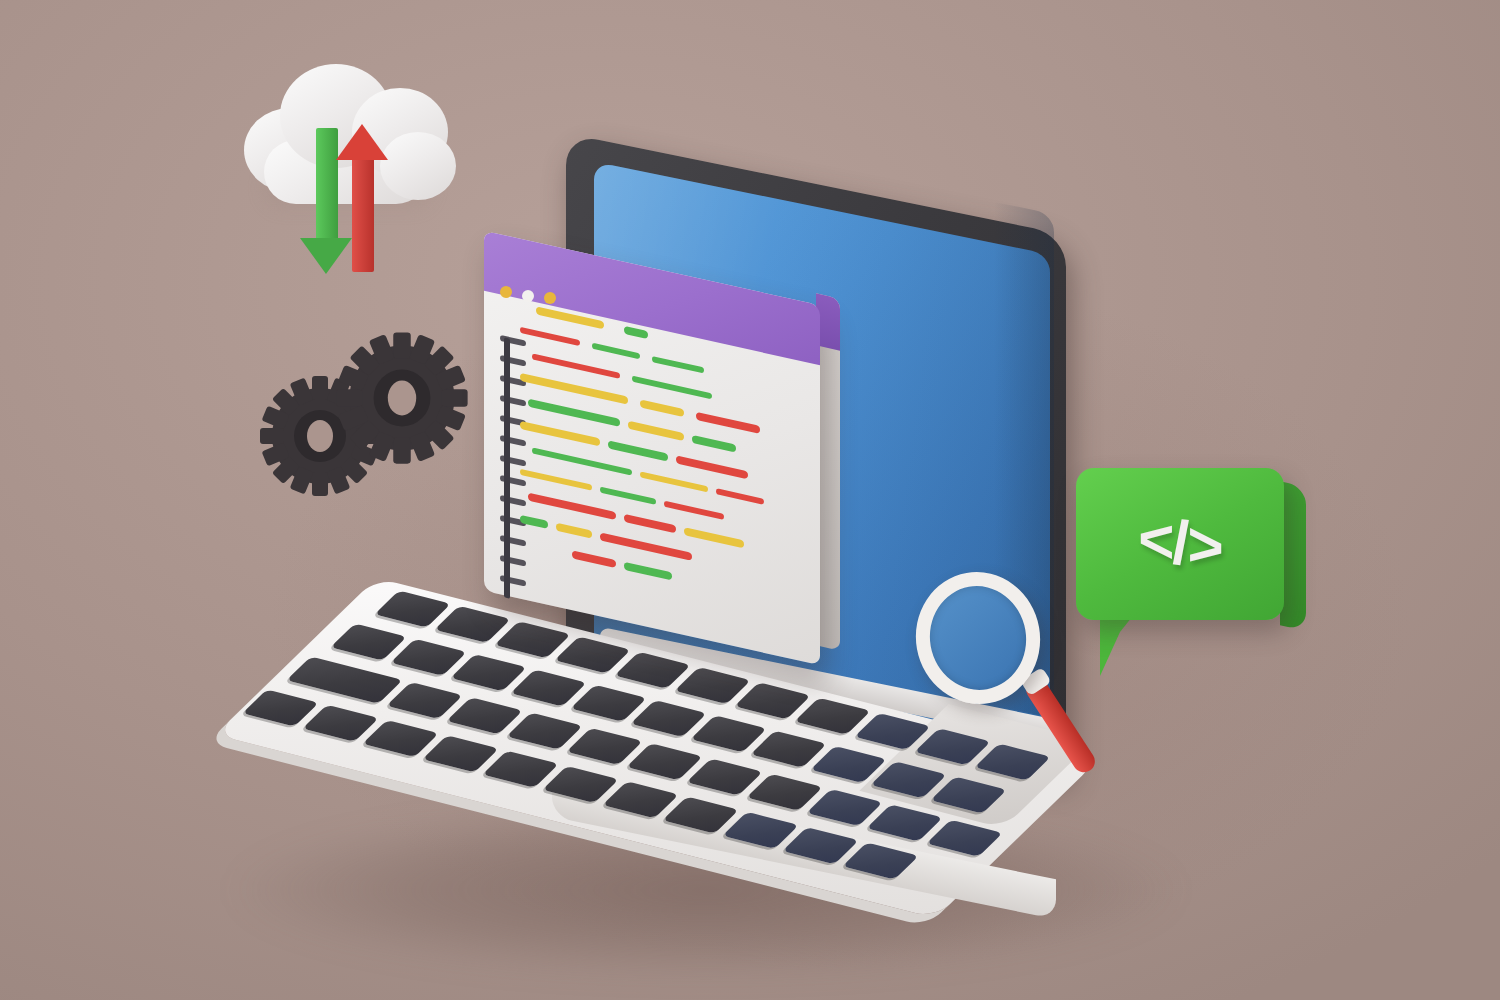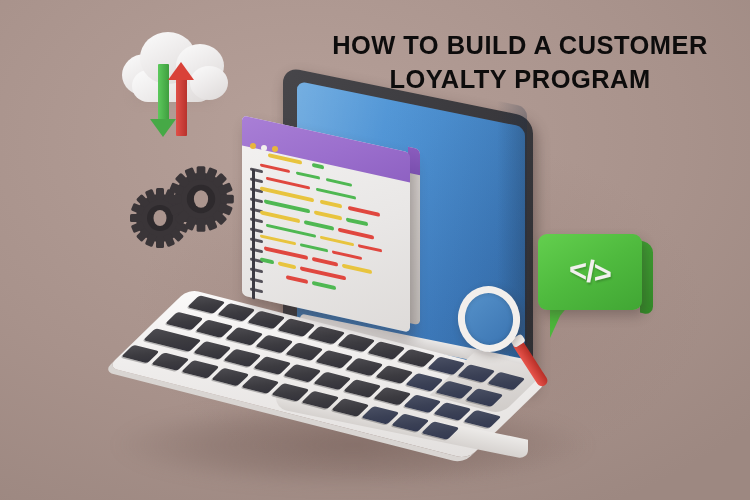--- a/index.html
+++ b/index.html
@@ -282,24 +282,20 @@
   }
 </style>
 </head>
 <body>
 
 <div id="stage">
 
   <div class="floor-shadow"></div>
   <div class="screen-shadow"></div>
 
-  <div class="title-block">
-    <span class="title-line">HOW TO BUILD A CUSTOMER</span>
-    <span class="title-line">LOYALTY PROGRAM</span>
-  </div>
 
   <div id="laptop">
     <div class="bezel"></div>
     <div class="bezel-inner"></div>
     <div class="screen-edge"></div>
     <div class="screen-shade"></div>
     <div class="hinge"></div>
     <div class="base"></div>
     <div class="base-right"></div>
     <div class="base-front"></div>

